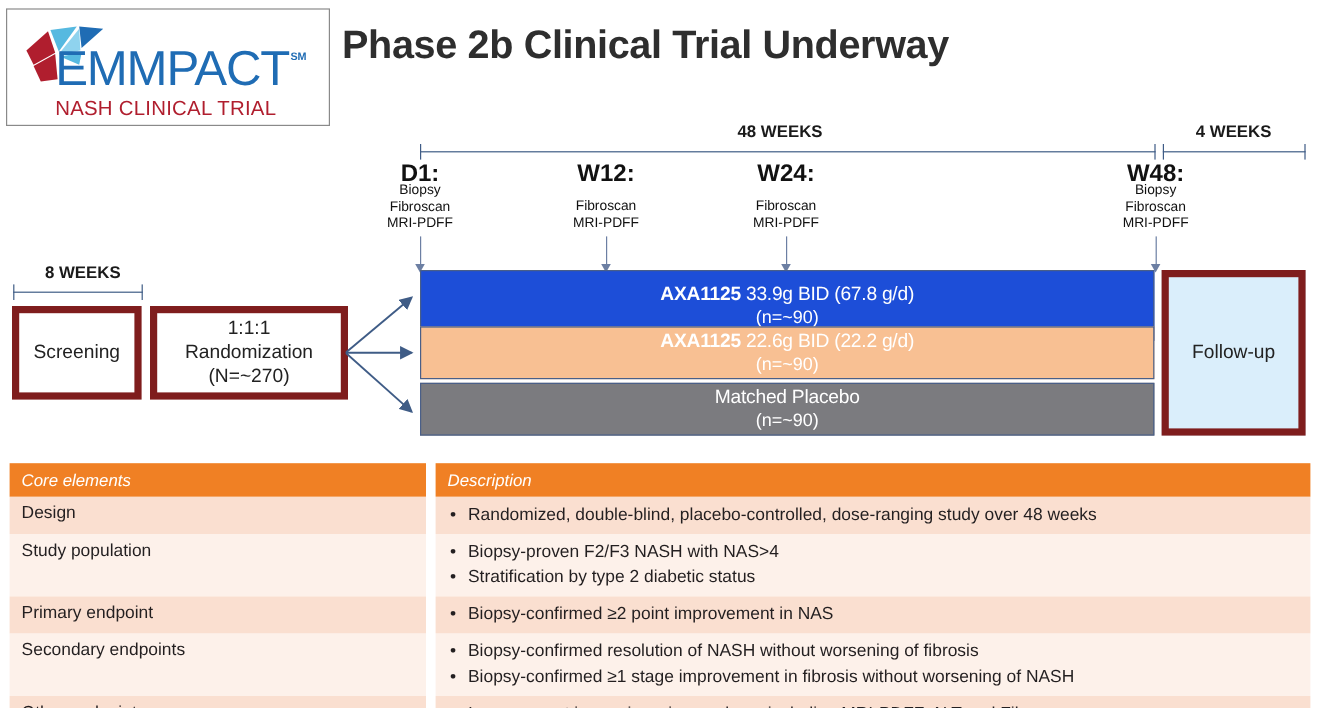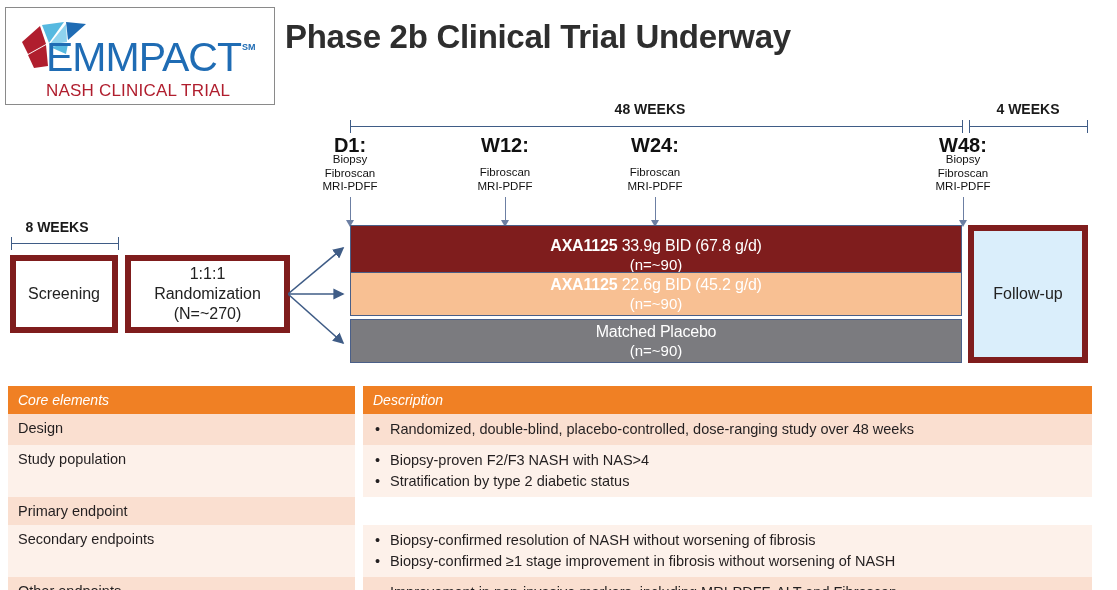--- a/index.html
+++ b/index.html
@@ -113,21 +113,21 @@
 <div class="abs vline" style="left:655px;top:197px;height:24px;"></div>
 <div class="abs vhead" style="left:651px;top:220px;"></div>
 
 <div class="abs mstone-h" style="left:913px;top:134px;width:100px;">W48:</div>
 <div class="abs mstone-b" style="left:903px;top:153px;width:120px;white-space:pre;">Biopsy
 Fibroscan
 MRI-PDFF</div>
 <div class="abs vline" style="left:963px;top:197px;height:24px;"></div>
 <div class="abs vhead" style="left:959px;top:220px;"></div>
 
-<div class="abs tl-label" style="left:2px;top:219px;width:110px;">8 WEEKS</div>
+<div class="abs tl-label" style="left:14px;top:219px;width:110px;">8 WEEKS</div>
 <div class="abs rule" style="left:11px;top:243px;width:108px;"></div>
 <div class="abs tick" style="left:11px;top:237px;height:13px;"></div>
 <div class="abs tick" style="left:118px;top:237px;height:13px;"></div>
 
 <div class="abs obox" style="left:10px;top:255px;width:108px;height:78px;white-space:pre;">Screening</div>
 <div class="abs obox" style="left:125px;top:255px;width:165px;height:78px;white-space:pre;">1:1:1
 Randomization
 (N=~270)</div>
 
 <div class="abs" style="left:288px;top:225px;width:66px;height:140px;">
@@ -136,27 +136,27 @@
       <marker id="ah" markerWidth="7" markerHeight="7" refX="6" refY="3.5" orient="auto">
         <polygon points="0,0 7,3.5 0,7" fill="#3f5c86"></polygon>
       </marker>
     </defs>
     <line x1="0" y1="69" x2="55" y2="23" stroke="#3f5c86" stroke-width="1.6" marker-end="url(#ah)"></line>
     <line x1="0" y1="69" x2="55" y2="69" stroke="#3f5c86" stroke-width="1.6" marker-end="url(#ah)"></line>
     <line x1="0" y1="69" x2="55" y2="118" stroke="#3f5c86" stroke-width="1.6" marker-end="url(#ah)"></line>
   </svg>
 </div>
 
-<div class="abs arm" style="left:350px;top:225px;width:612px;height:59px;background:#7f1d1d;">
+<div class="abs arm" style="left:350px;top:225px;width:612px;height:59px;background:#1d4ed8;">
   <div class="l1"><b>AXA1125</b> <span>33.9g BID (67.8 g/d)</span></div>
   <div class="l2">(n=~90)</div>
 </div>
 
 <div class="abs arm" style="left:350px;top:272px;width:612px;height:44px;background:#f8c093;">
-  <div class="l1"><b>AXA1125</b> <span>22.6g BID (45.2 g/d)</span></div>
+  <div class="l1"><b>AXA1125</b> <span>22.6g BID (22.2 g/d)</span></div>
   <div class="l2">(n=~90)</div>
 </div>
 
 <div class="abs arm" style="left:350px;top:319px;width:612px;height:44px;background:#7b7b7f;">
   <div class="l1">Matched Placebo</div>
   <div class="l2">(n=~90)</div>
 </div>
 
 <div class="abs obox" style="left:968px;top:225px;width:120px;height:138px;background:#daeefb;">Follow-up</div>
 
@@ -185,20 +185,25 @@
         <ul class="bullets">
       <li>Biopsy-proven F2/F3 NASH with NAS&gt;4</li>
       <li>Stratification by type 2 diabetic status</li>
     </ul>
       </div>
   </div>
 
   <div class="trow dark">
     <div class="c1"><span>Primary endpoint</span></div>
     <div class="gap"></div>
+    <div class="c2">
+        <ul class="bullets">
+      <li>Biopsy-confirmed ≥2 point improvement in NAS</li>
+    </ul>
+      </div>
   </div>
 
   <div class="trow light">
     <div class="c1"><span>Secondary endpoints</span></div>
     <div class="gap"></div>
     <div class="c2">
         <ul class="bullets">
       <li>Biopsy-confirmed resolution of NASH without worsening of fibrosis</li>
       <li>Biopsy-confirmed ≥1 stage improvement in fibrosis without worsening of NASH</li>
     </ul>

